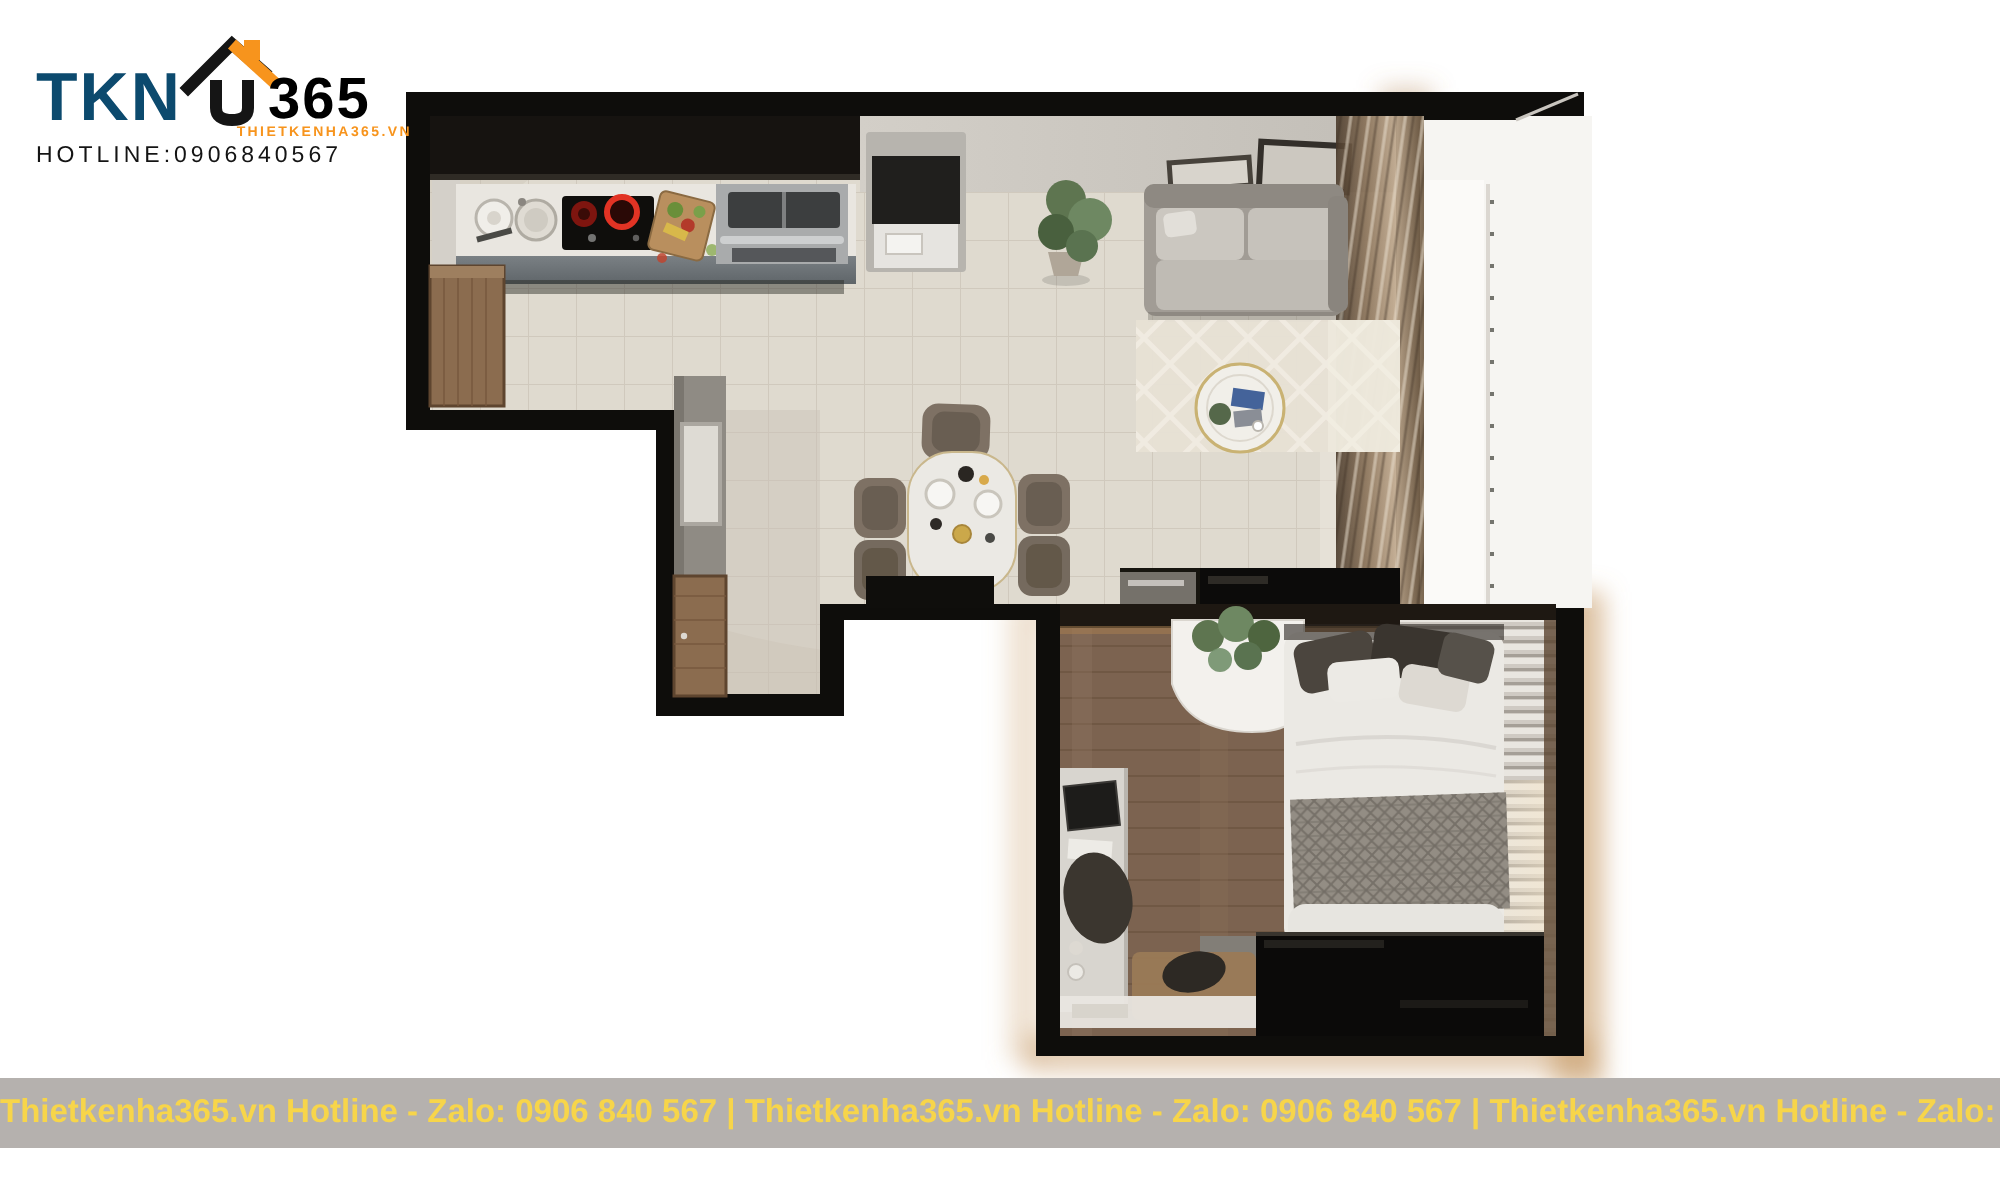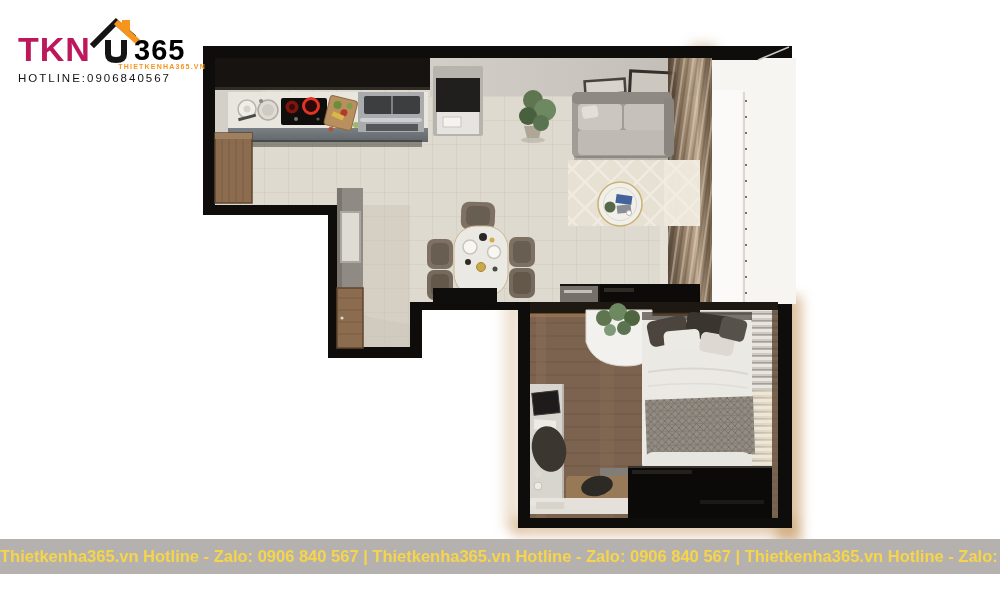--- a/index.html
+++ b/index.html
@@ -1,21 +1,21 @@
 <!DOCTYPE html>
 <html><head>
 <meta charset="utf-8">
 <style>
   html,body{margin:0;padding:0;background:#ffffff;}
   #stage{position:relative;width:1000px;height:600px;background:#ffffff;overflow:hidden;
          font-family:"Liberation Sans",sans-serif;}
   
   .logo{position:absolute;left:18px;top:14px;width:210px;height:72px;}
   .logo .tkn{position:absolute;left:0;top:18px;font-size:34px;font-weight:900;
-             color:#be185d;letter-spacing:1px;line-height:1;}
+             color:#0c4a6e;letter-spacing:1px;line-height:1;}
   .logo .n365{position:absolute;left:116px;top:22px;font-size:29px;font-weight:900;
               color:#000000;letter-spacing:1px;line-height:1;}
   .logo .house{position:absolute;left:70px;top:0px;}
   .logo .site{position:absolute;left:58px;top:49px;width:130px;text-align:right;
               font-size:7px;font-weight:700;color:#F7941D;letter-spacing:1.2px;}
   .logo .hot{position:absolute;left:0;top:58px;font-size:11.5px;font-weight:400;
              color:#141414;letter-spacing:2px;white-space:nowrap;}
   
   .footerbar{position:absolute;left:0;top:539px;width:1000px;height:35px;
              background:#B5B1AE;overflow:hidden;}

